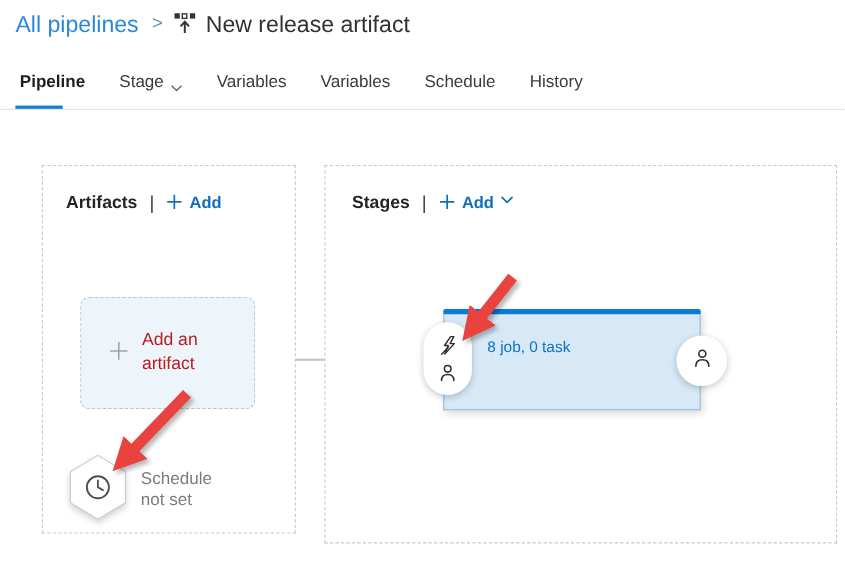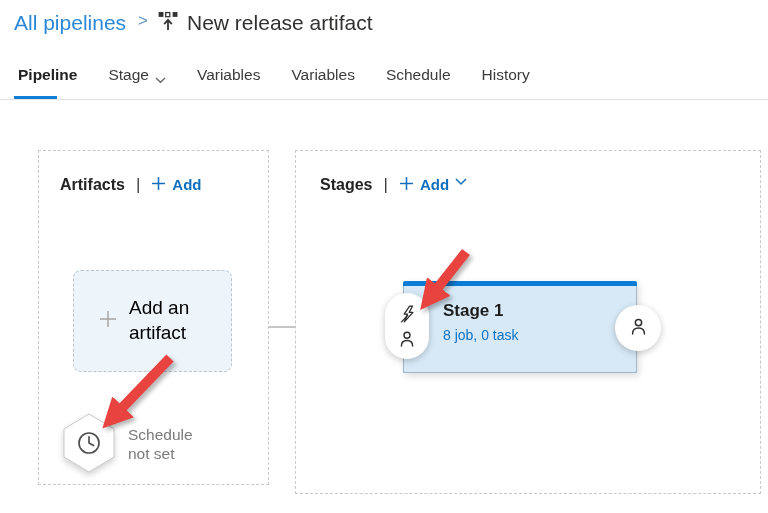--- a/index.html
+++ b/index.html
@@ -36,21 +36,21 @@
   .header-divider { color:#3b3b3b; font-size:17px; font-weight:300; padding:0 1px; }
   .add-btn { display:flex; align-items:flex-start; gap:6px; color:#106ebe; font-size:15px; font-weight:bold; cursor:pointer; }
   .add-btn .chev { display:flex; margin-top:2px; }
 
   
   .add-artifact-box {
     position:absolute; left:34px; top:119px; width:157px; height:100px;
     background:#edf5fb; border:1px dashed #bac5ce; border-radius:8px;
     display:flex; align-items:center; justify-content:center; gap:11px; cursor:pointer;
   }
-  .add-artifact-label { width:78px; font-size:19px; color:#000000; line-height:1.3; }
+  .add-artifact-label { width:78px; font-size:16px; color:#b91c1c; line-height:1.3; }
 
   .schedule { position:absolute; left:22px; top:261px; display:flex; align-items:center; gap:11px; cursor:pointer; }
   .hex { filter:drop-shadow(0 3px 3px rgba(0,0,0,0.18)); }
   .schedule-label { width:82px; font-size:15.5px; color:#7a7a7a; line-height:1.2; }
 
   
   .connector { position:absolute; left:232px; top:326px; width:160px; height:2px; background:#c6c6c6; }
 
   
   .stage-card { position:absolute; left:403px; top:281px; width:234px; height:92px; border-radius:2px; box-shadow:2px 3px 7px rgba(0,0,0,0.14); cursor:pointer; }
@@ -174,21 +174,20 @@
             <path d="M1 1 L6 6 L11 1" fill="none" stroke="#106ebe" stroke-width="1.5"></path>
           </svg>
       </span>
     </span>
   </div>
 </div>
 
 <div class="stage-card">
   <div class="stage-top-bar"></div>
   <div class="stage-body">
-    <div class="stage-name">Stage 1</div>
     <div class="stage-summary">8 job, 0 task</div>
   </div>
 </div>
 
 <div class="stage-pill">
   <span class="pill-icon">
     <svg width="19" height="19" viewBox="0 0 18 18">
       <path d="M11 1 L5.8 8.6 H9 L6 16 L14.2 7 H10.6 L13.8 1 Z" fill="none" stroke="#2d2d2d" stroke-width="1.2" stroke-linejoin="round"></path>
       <path d="M3 16.5 L9.5 9.5" stroke="#2d2d2d" stroke-width="1.2" fill="none"></path>
     </svg>

